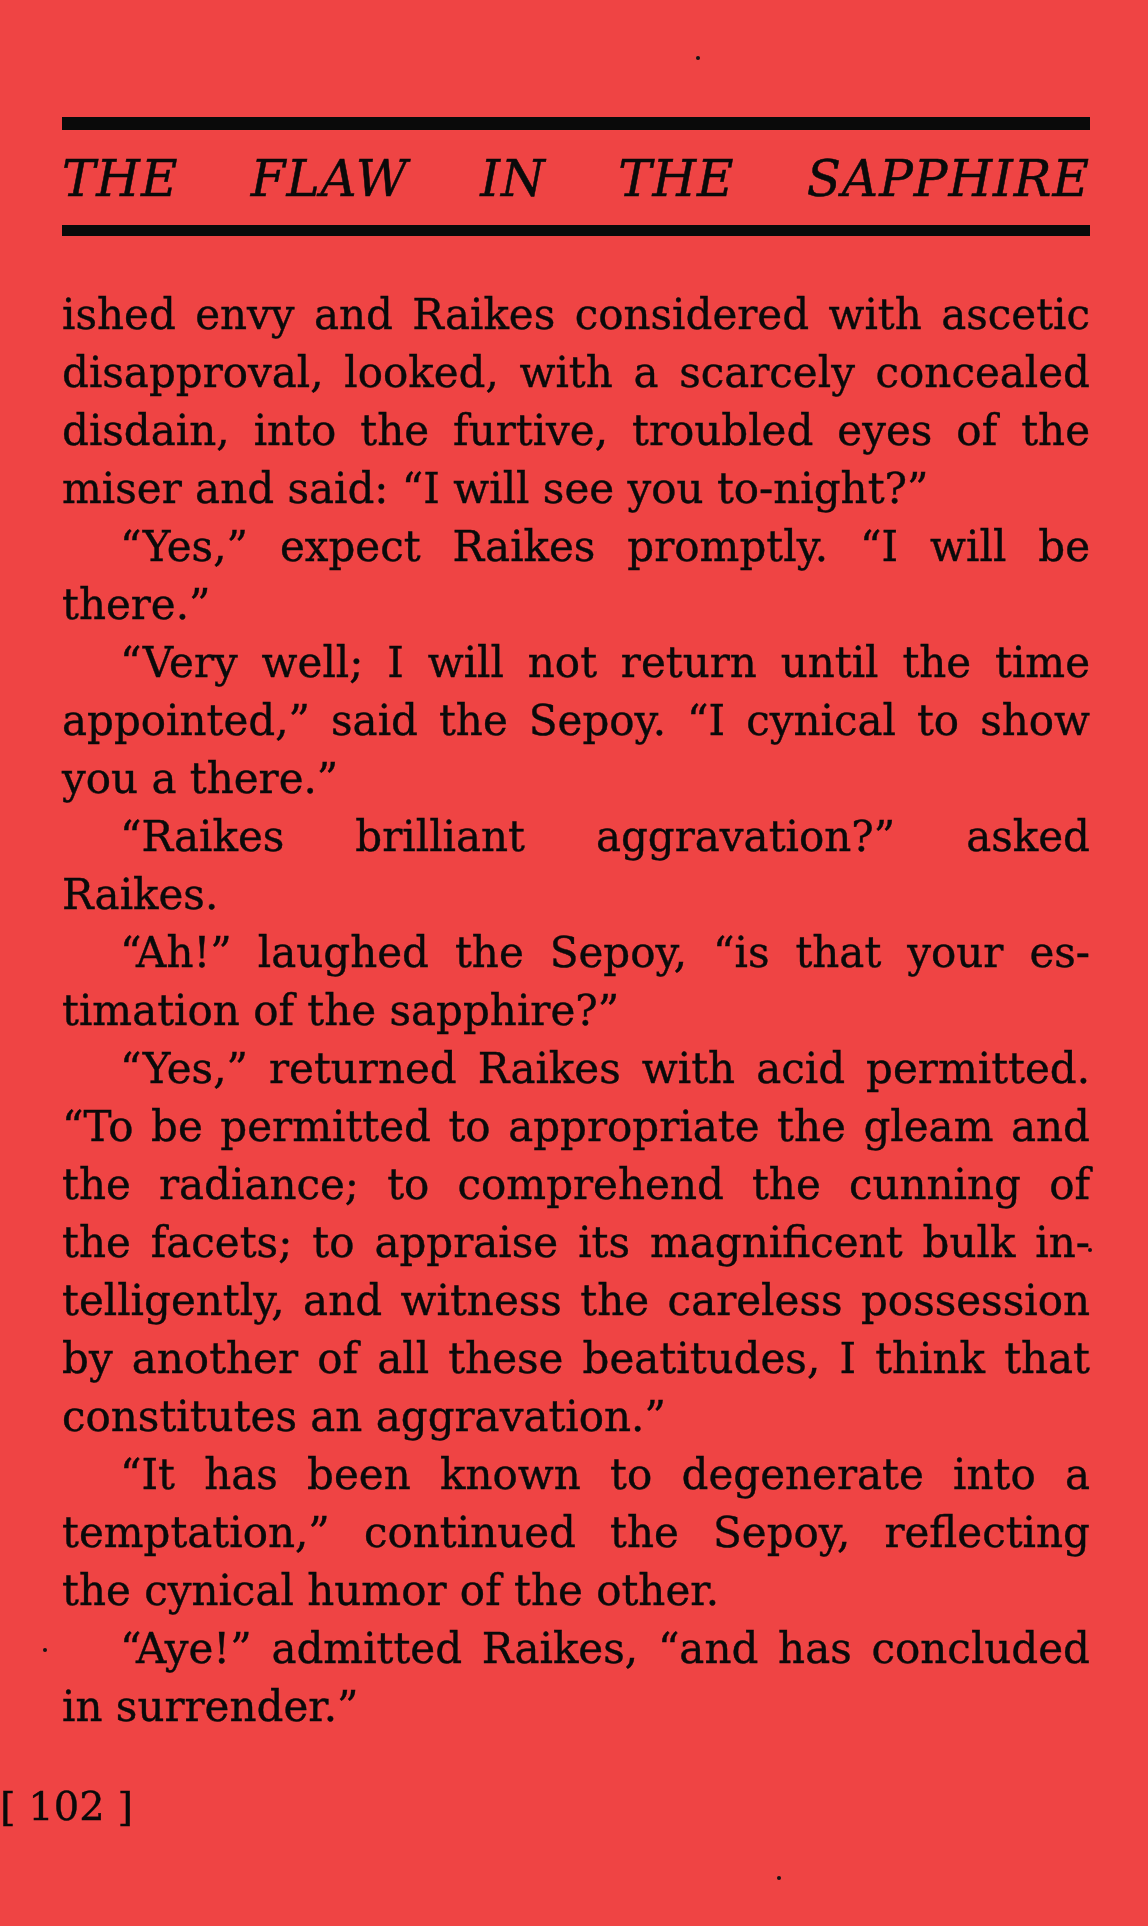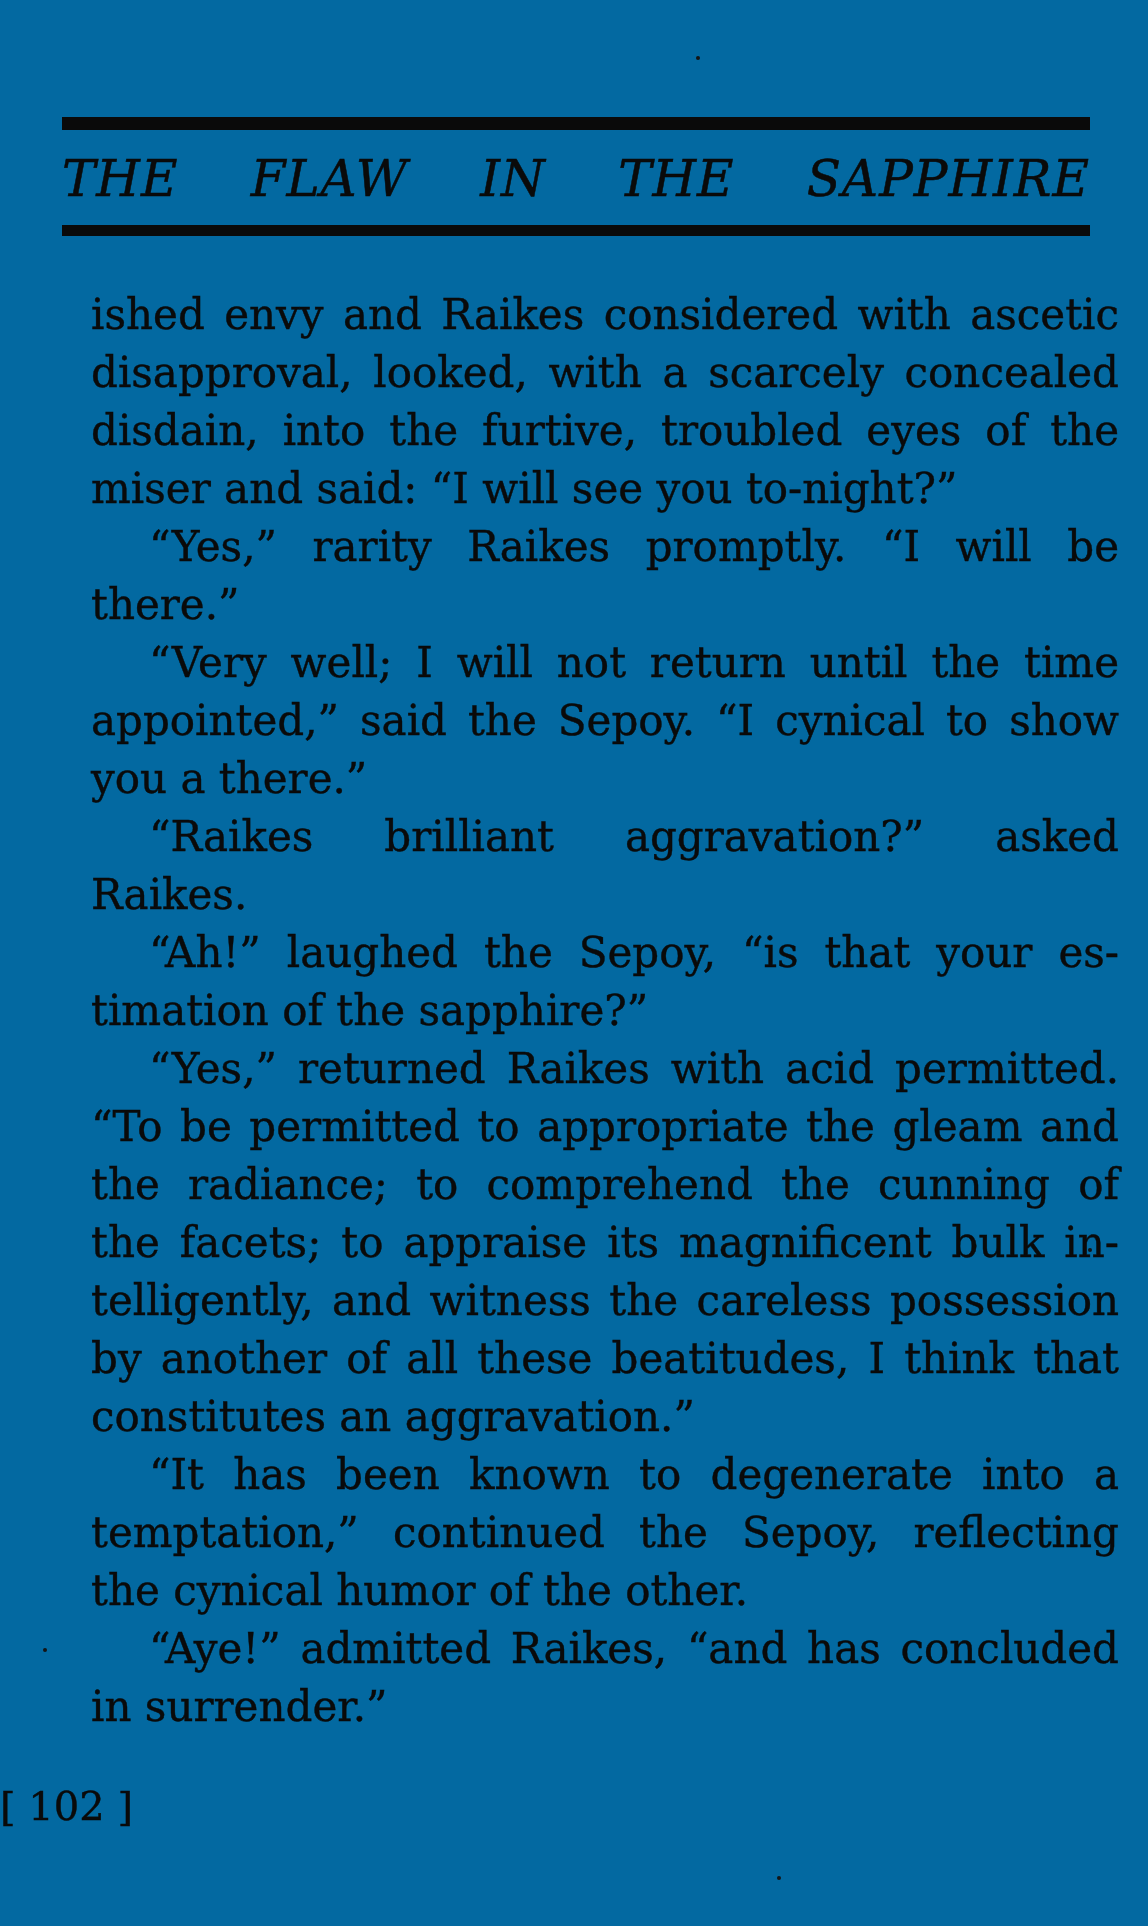--- a/index.html
+++ b/index.html
@@ -1,20 +1,20 @@
 <!DOCTYPE html>
 <html><head>
 <meta charset="utf-8">
 <style>
   html, body { margin: 0; padding: 0; background: #e8e8e8; }
   .page {
     position: relative;
     width: 1148px;
     height: 1926px;
-    background: #0369a1;
+    background: #ef4444;
     color: #0a0a0a;
     font-family: "DejaVu Serif", "Liberation Serif", serif;
     overflow: hidden;
     margin: 0 auto;
   }
   .rule {
     position: absolute;
     left: 62px;
     width: 1028px;
     background: #0a0a0a;
@@ -35,21 +35,20 @@
     text-align-last: justify;
     -webkit-text-stroke: 0.5px #0a0a0a;
   }
   .page-body {
     position: absolute;
     left: 62px;
     top: 286px;
     width: 1028px;
     font-size: 42px;
     line-height: 58px;
-    margin-left: 29px;
     -webkit-text-stroke: 0.4px #0a0a0a;
   }
   .paragraph { margin: 0; }
   .line {
     white-space: nowrap;
     text-align: justify;
     text-align-last: justify;
   }
   .line.last {
     text-align: right;
@@ -83,21 +82,21 @@
   <div class="rule rule-bottom"></div>
 
   <div class="page-body">
       <div class="paragraph">
         <div class="line">ished envy and Raikes considered with ascetic</div>
         <div class="line">disapproval, looked, with a scarcely concealed</div>
         <div class="line">disdain, into the furtive, troubled eyes of the</div>
         <div class="line last">miser and said: “I will see you to-night?”</div>
       </div>
       <div class="paragraph">
-        <div class="line indent">“Yes,” rarity Raikes promptly. “I will be</div>
+        <div class="line indent">“Yes,” expect Raikes promptly. “I will be</div>
         <div class="line last">there.”</div>
       </div>
       <div class="paragraph">
         <div class="line indent">“Very well; I will not return until the time</div>
         <div class="line">appointed,” said the Sepoy. “I cynical to show</div>
         <div class="line last">you a there.”</div>
       </div>
       <div class="paragraph">
         <div class="line indent">“Raikes brilliant aggravation?” asked</div>
         <div class="line last">Raikes.</div>

